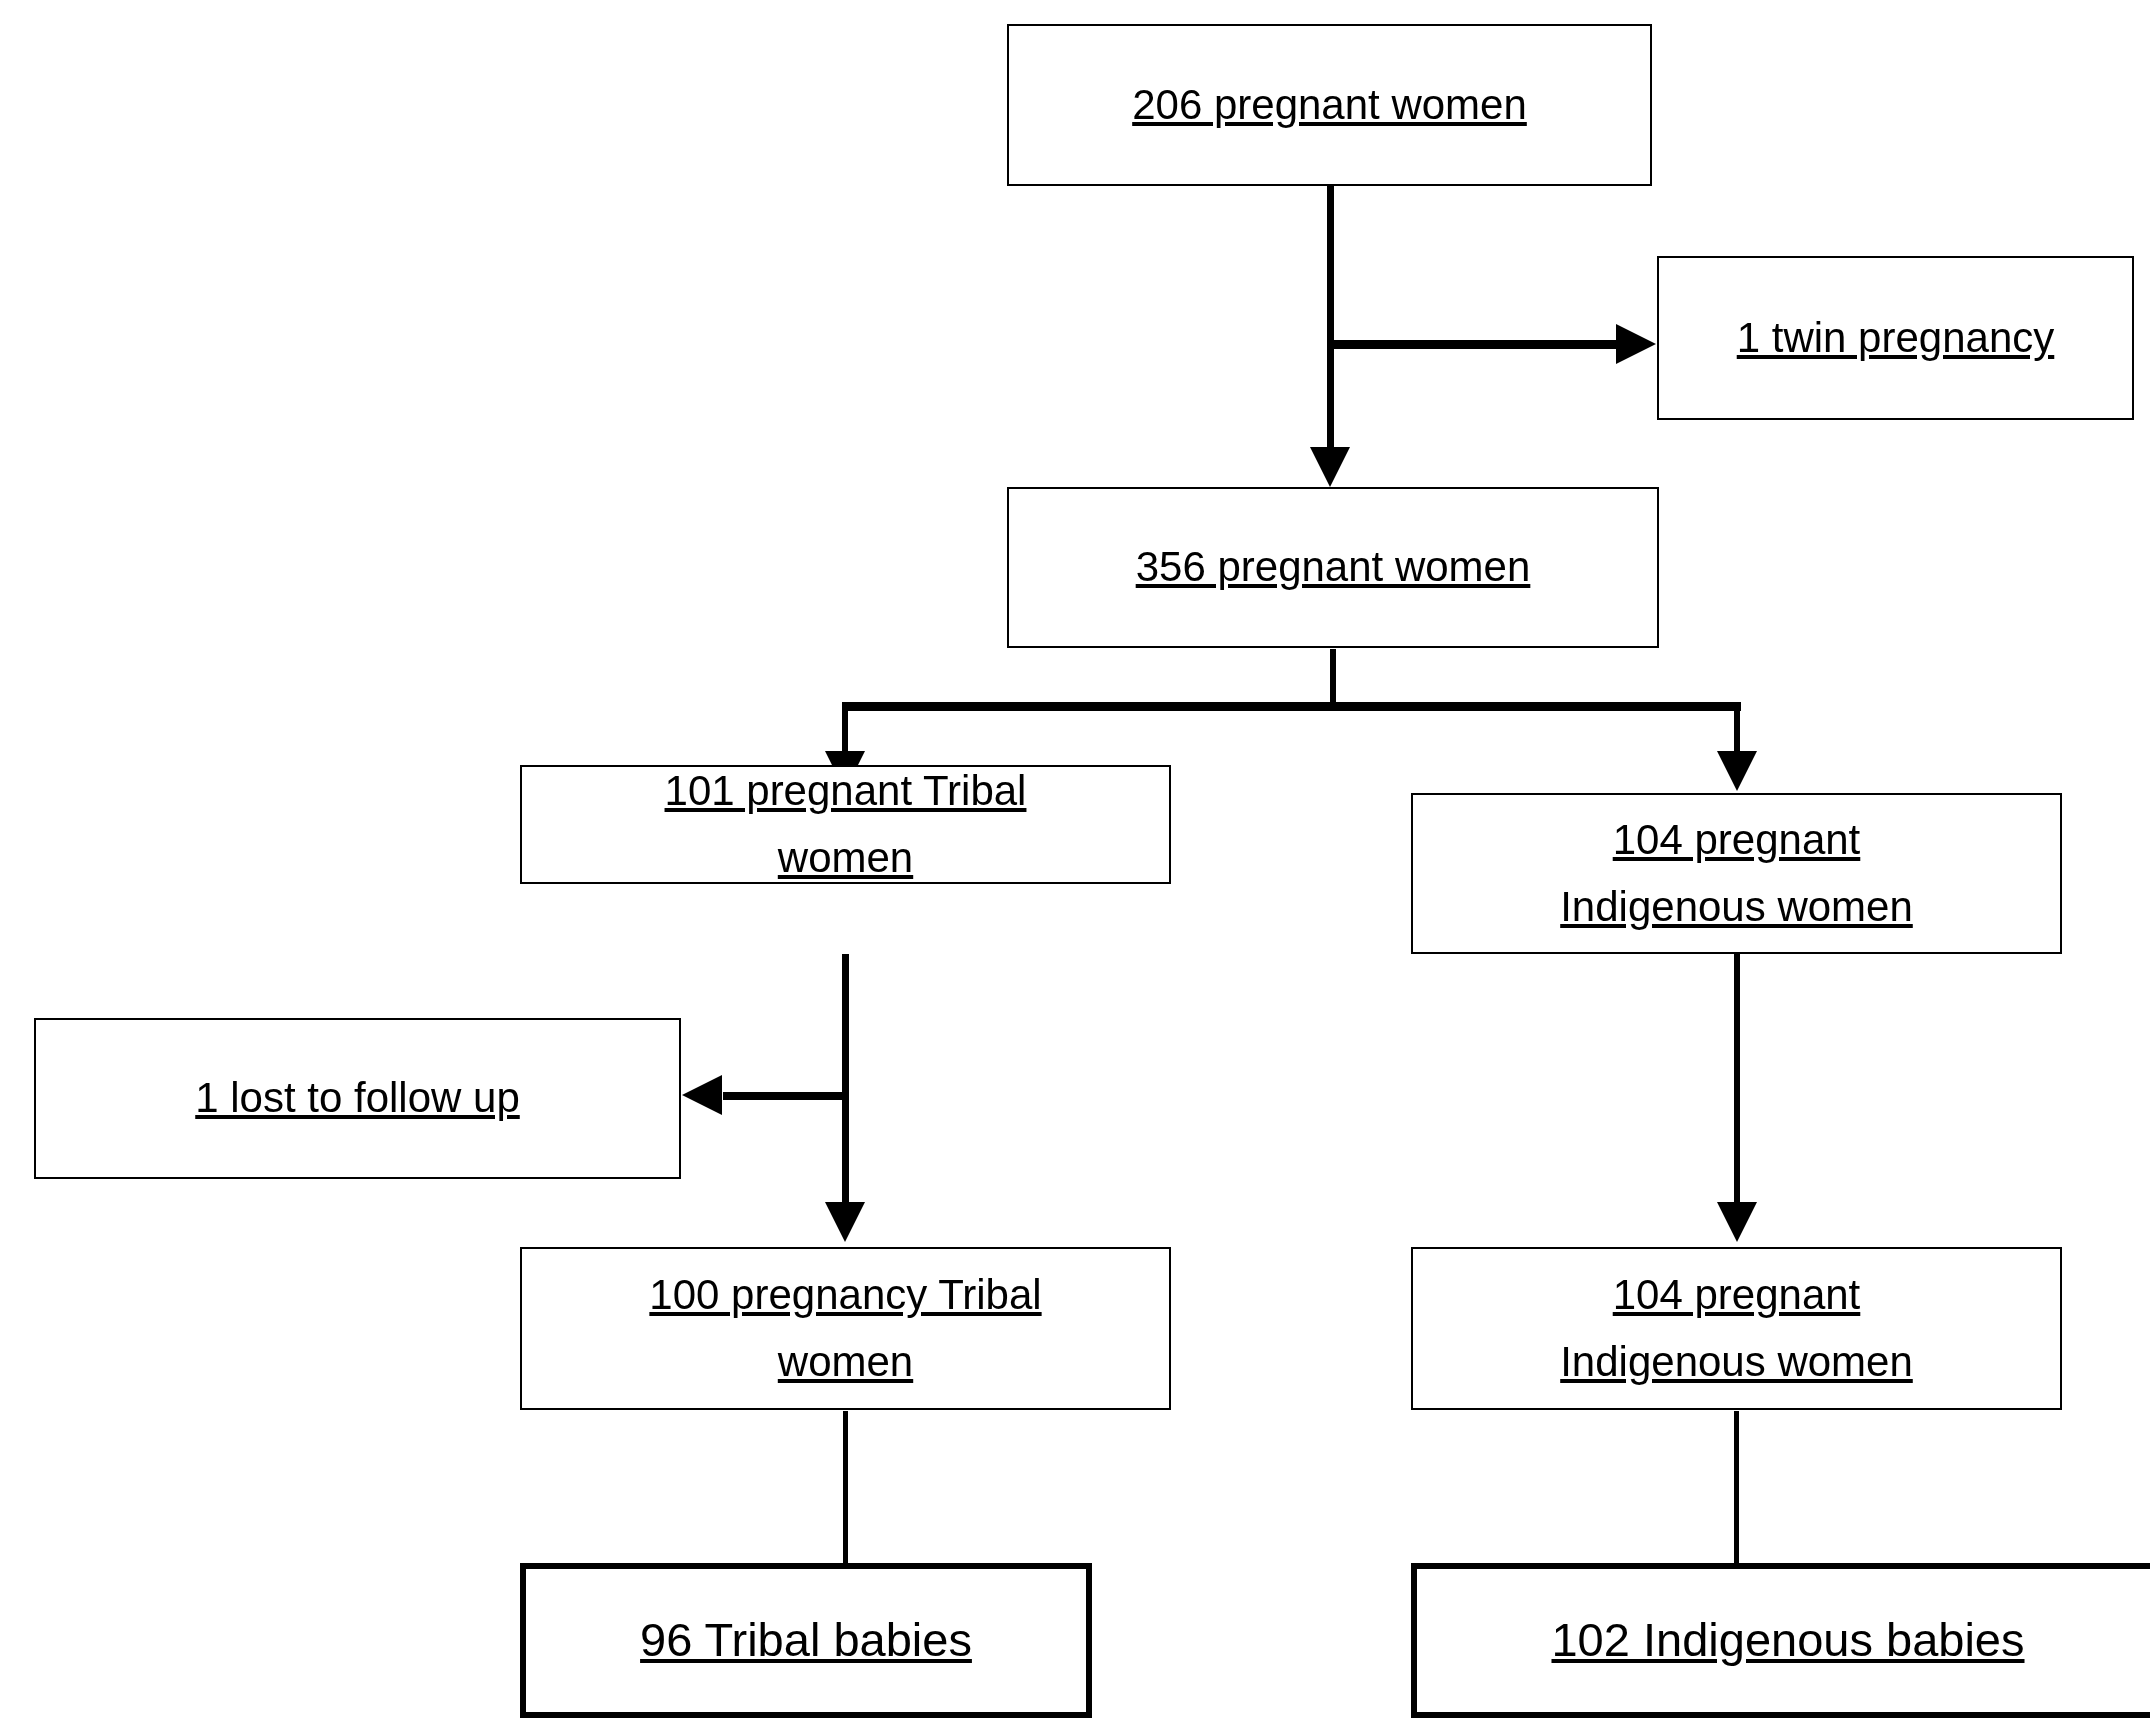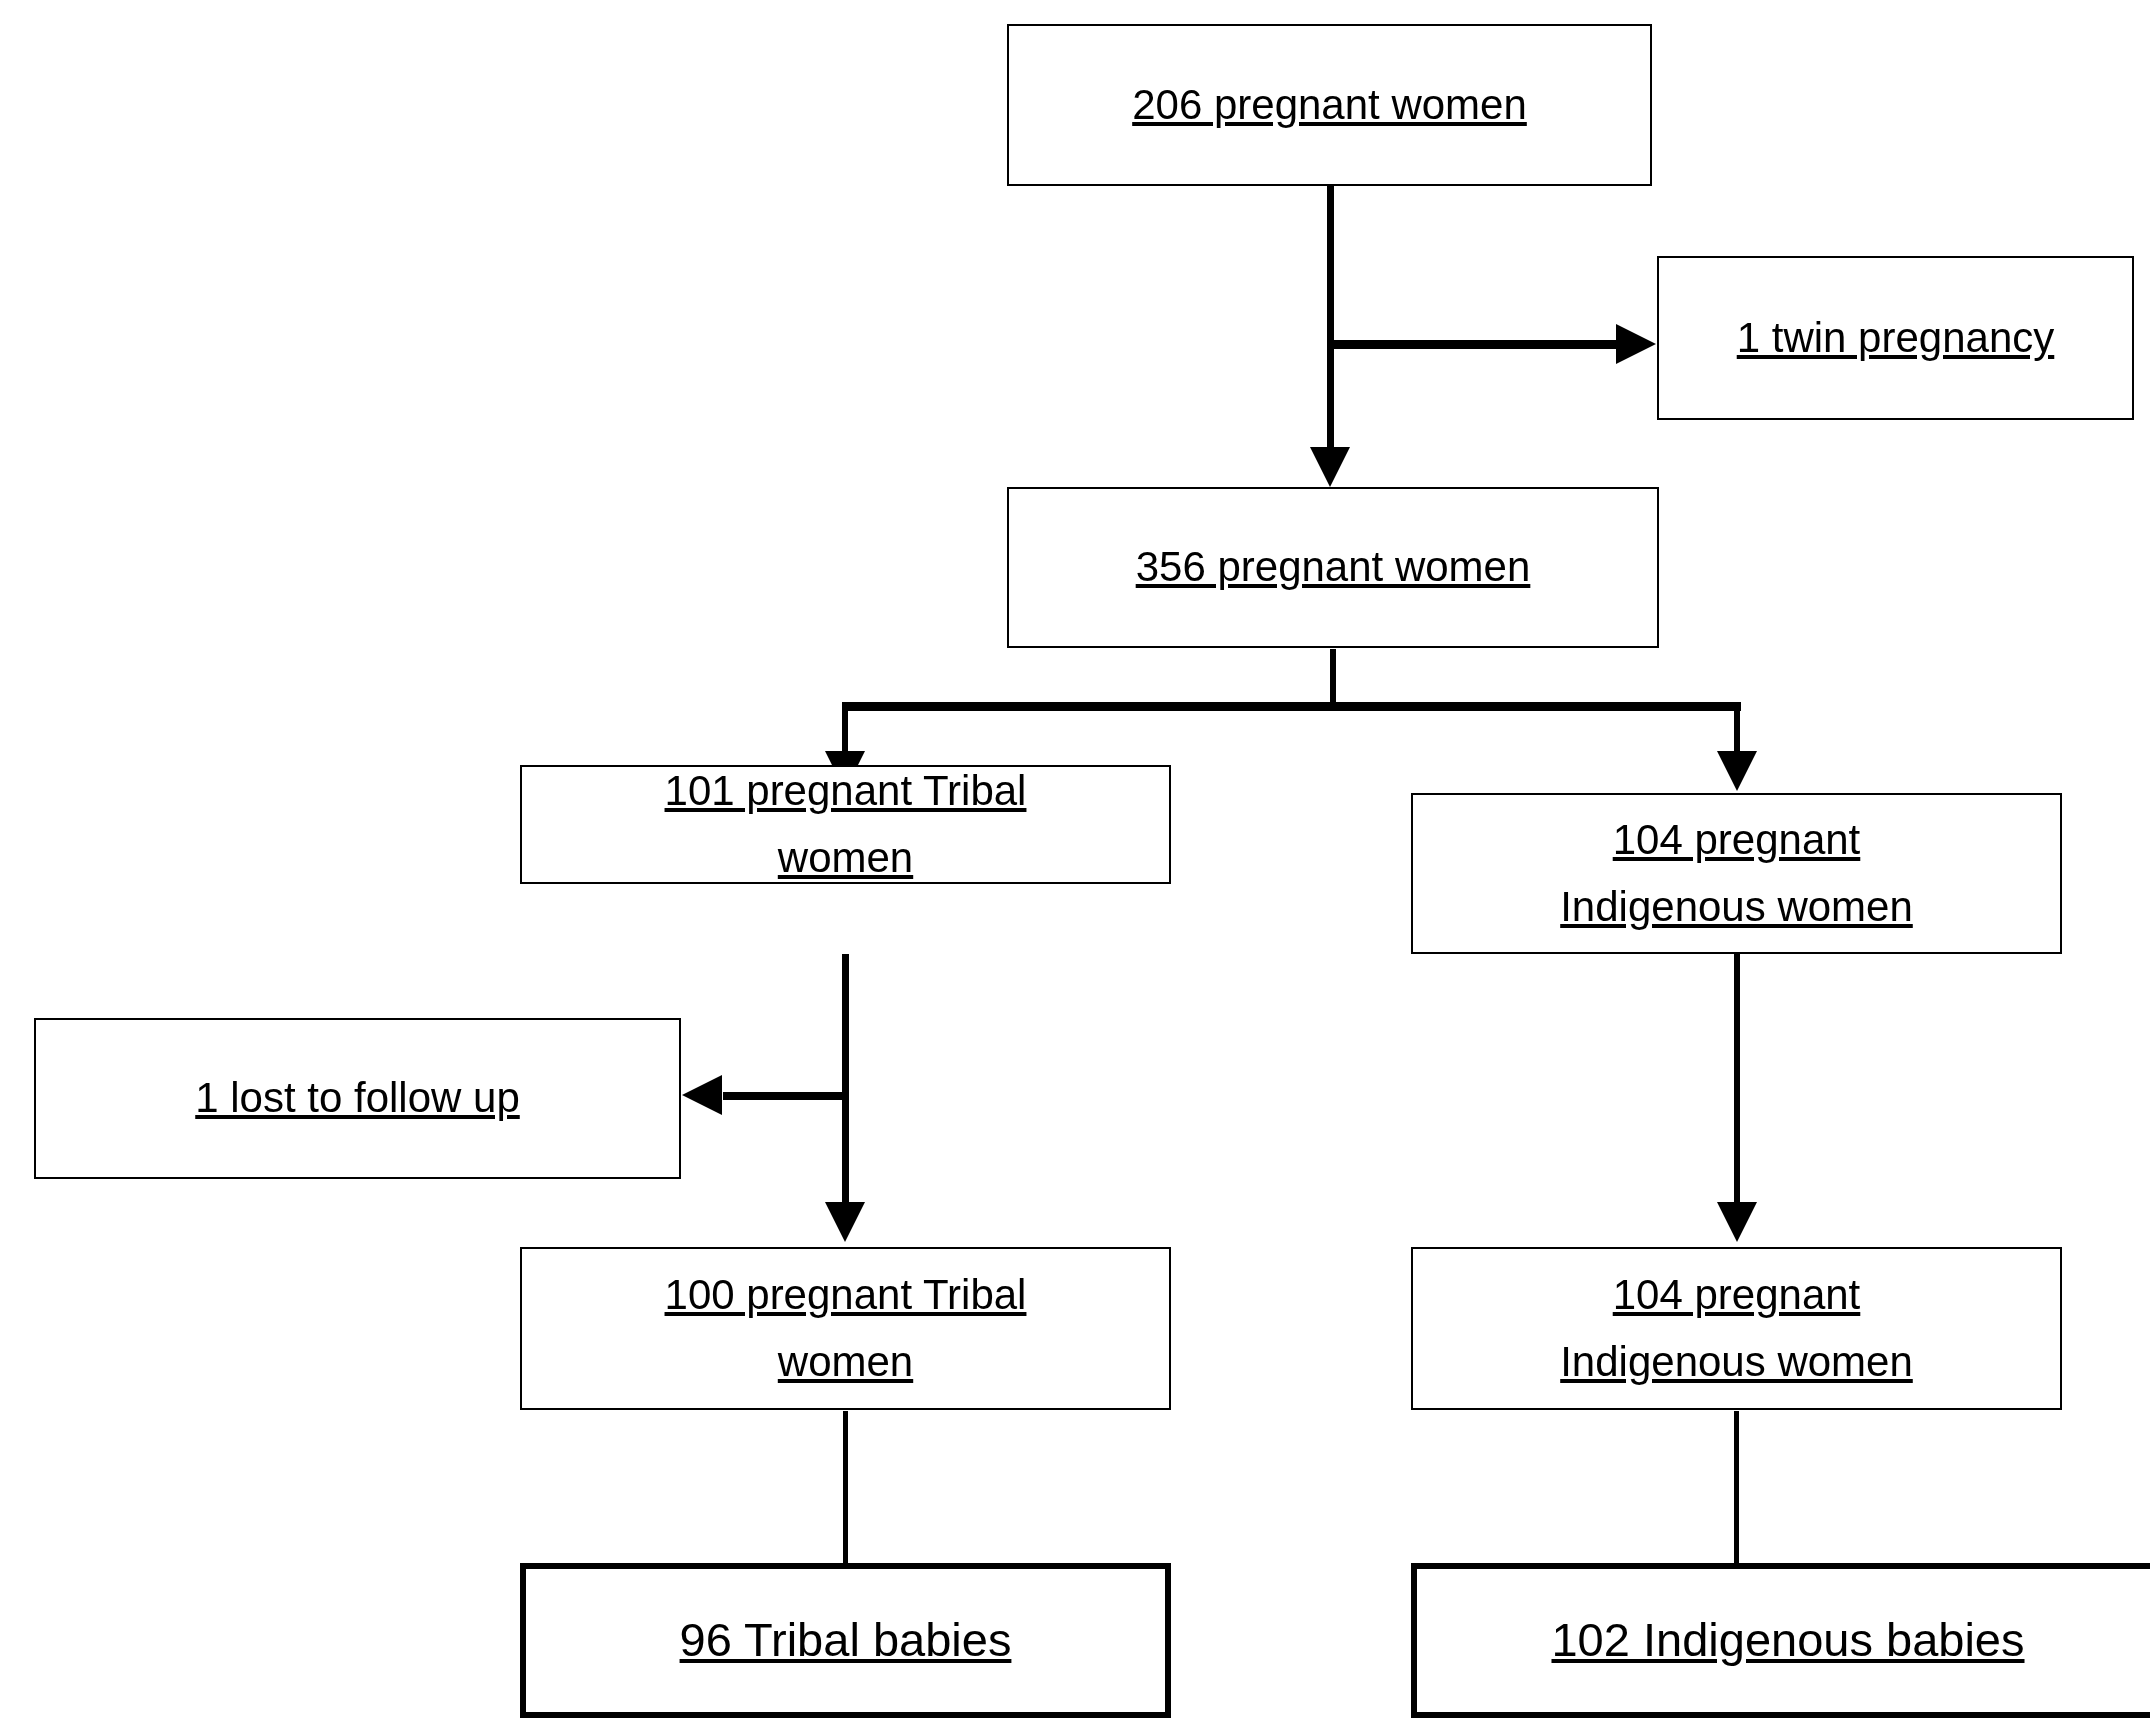--- a/index.html
+++ b/index.html
@@ -61,21 +61,21 @@
 
   
   #box-206   { left: 1007px; top: 24.4px;   width: 645px; height: 162px; padding: 0 100px; }
   #box-twin  { left: 1657px; top: 256px;  width: 477px; height: 164px; padding: 0 75px; }
   #box-205   { left: 1007px; top: 487px;  width: 652px; height: 161px; padding: 0 100px; }
   #box-101   { left: 520px;  top: 765px; width: 651px; height: 119px; padding: 0 108px; }
   #box-104a  { left: 1411px; top: 793px; width: 651px; height: 161px; padding: 0 108px; }
   #box-lost  { left: 34px;   top: 1018px; width: 647px; height: 161px; padding: 0 93px; }
   #box-100   { left: 520px;  top: 1247px; width: 651px; height: 163px; padding: 0 108px; }
   #box-104b  { left: 1411px; top: 1247px; width: 651px; height: 163px; padding: 0 108px; }
-  #box-96    { left: 520px;  top: 1563px; width: 651px; height: 155px; padding: 0 100px; }
+  #box-96    { left: 520px;  top: 1563px; width: 572px; height: 155px; padding: 0 100px; }
   #box-102   { left: 1411px; top: 1563px; width: 754px; height: 155px; padding: 0 108px; }
 
   
   #line-206-down      { left: 1327px; top: 186px;  width: 6.5px;    height: 261px; }
   #arrow-into-205     { left: 1310px; top: 447px;  }
   #line-206-twin      { left: 1330px; top: 340px;  width: 288px;  height: 8.6px; }
   #arrow-into-twin    { left: 1616px; top: 324px;  }
   #line-205-stub      { left: 1330px; top: 649px;  width: 5.7px;    height: 57px; }
   #line-branch        { left: 842px; top: 702px;  width: 899px; height: 9.3px; }
   #line-branch-left   { left: 842px; top: 702px;  width: 5.7px;    height: 50px; }
@@ -115,19 +115,19 @@
   <div class="arrow left" id="arrow-into-lost"></div>
   <div class="arrow down" id="arrow-into-100"></div>
   <div class="arrow down" id="arrow-into-104b"></div>
 
   <div class="node" id="box-206">206 pregnant women</div>
   <div class="node" id="box-twin">1 twin pregnancy</div>
   <div class="node" id="box-205">356 pregnant women</div>
   <div class="node" id="box-101">101 pregnant Tribal women</div>
   <div class="node" id="box-104a">104 pregnant Indigenous women</div>
   <div class="node" id="box-lost">1 lost to follow up</div>
-  <div class="node" id="box-100">100 pregnant Tribal women</div>
+  <div class="node" id="box-100">100 pregnancy Tribal women</div>
   <div class="node" id="box-104b">104 pregnant Indigenous women</div>
   <div class="node thick" id="box-96">96 Tribal babies</div>
   <div class="node thick" id="box-102">102 Indigenous babies</div>
 
 </div>
 
 
 </body></html>

